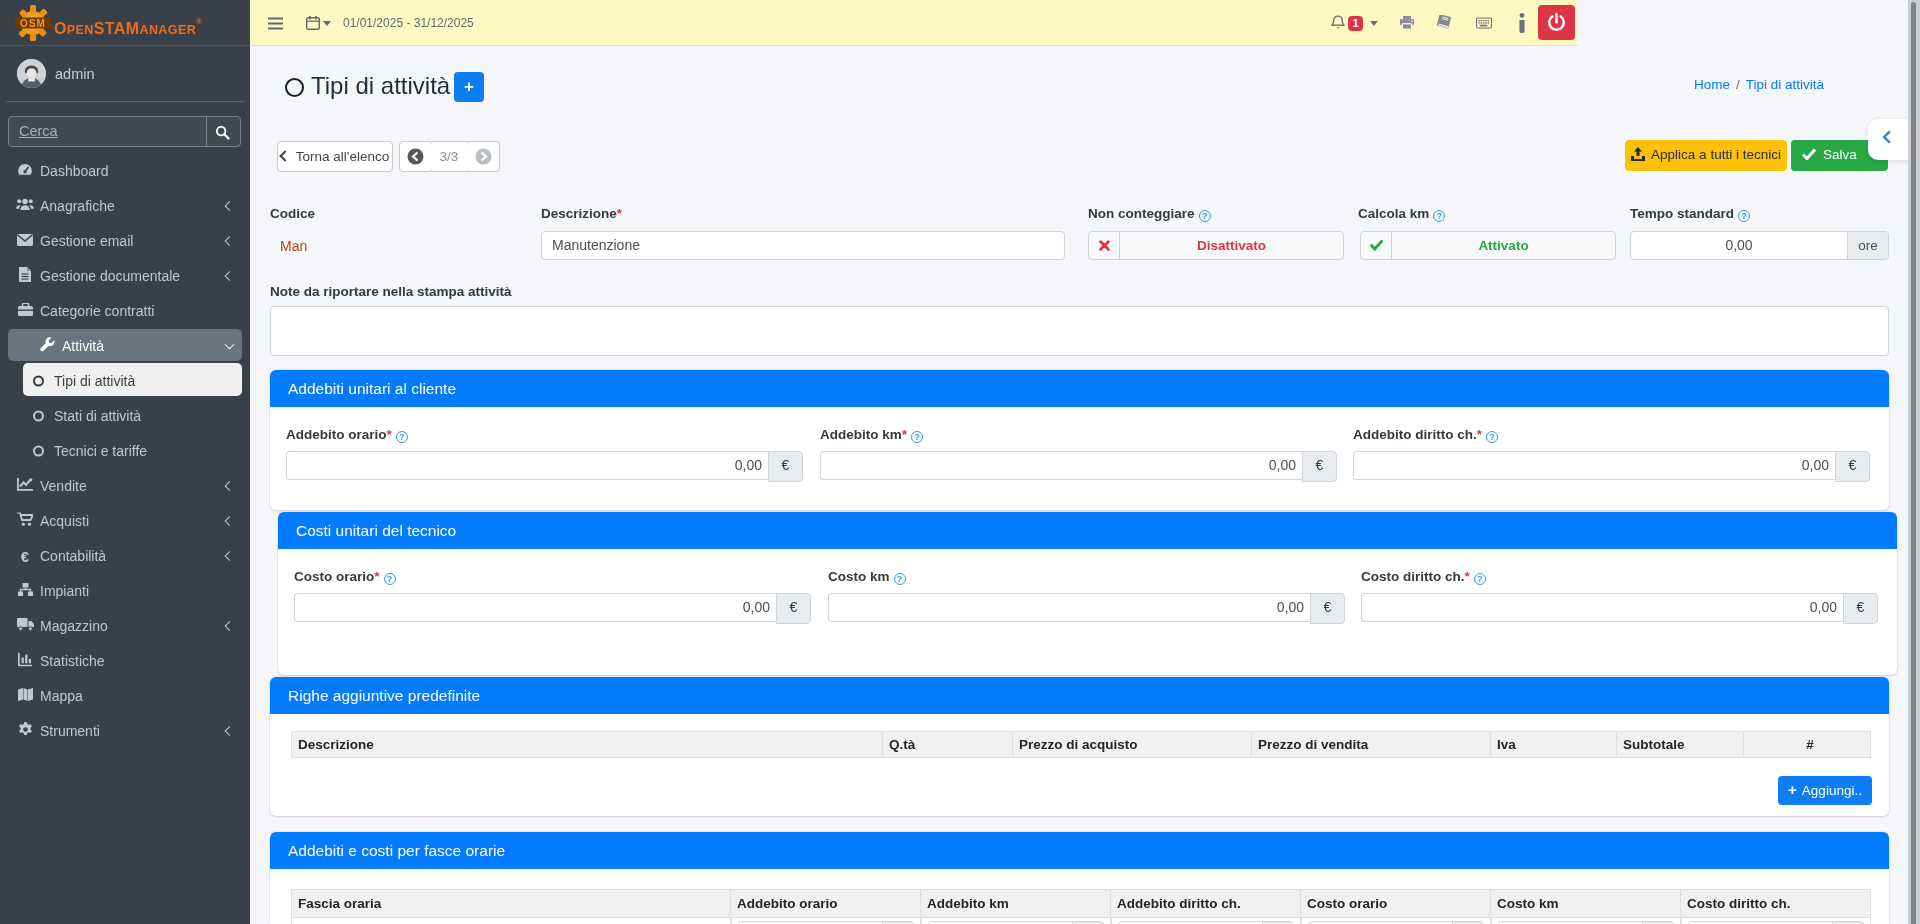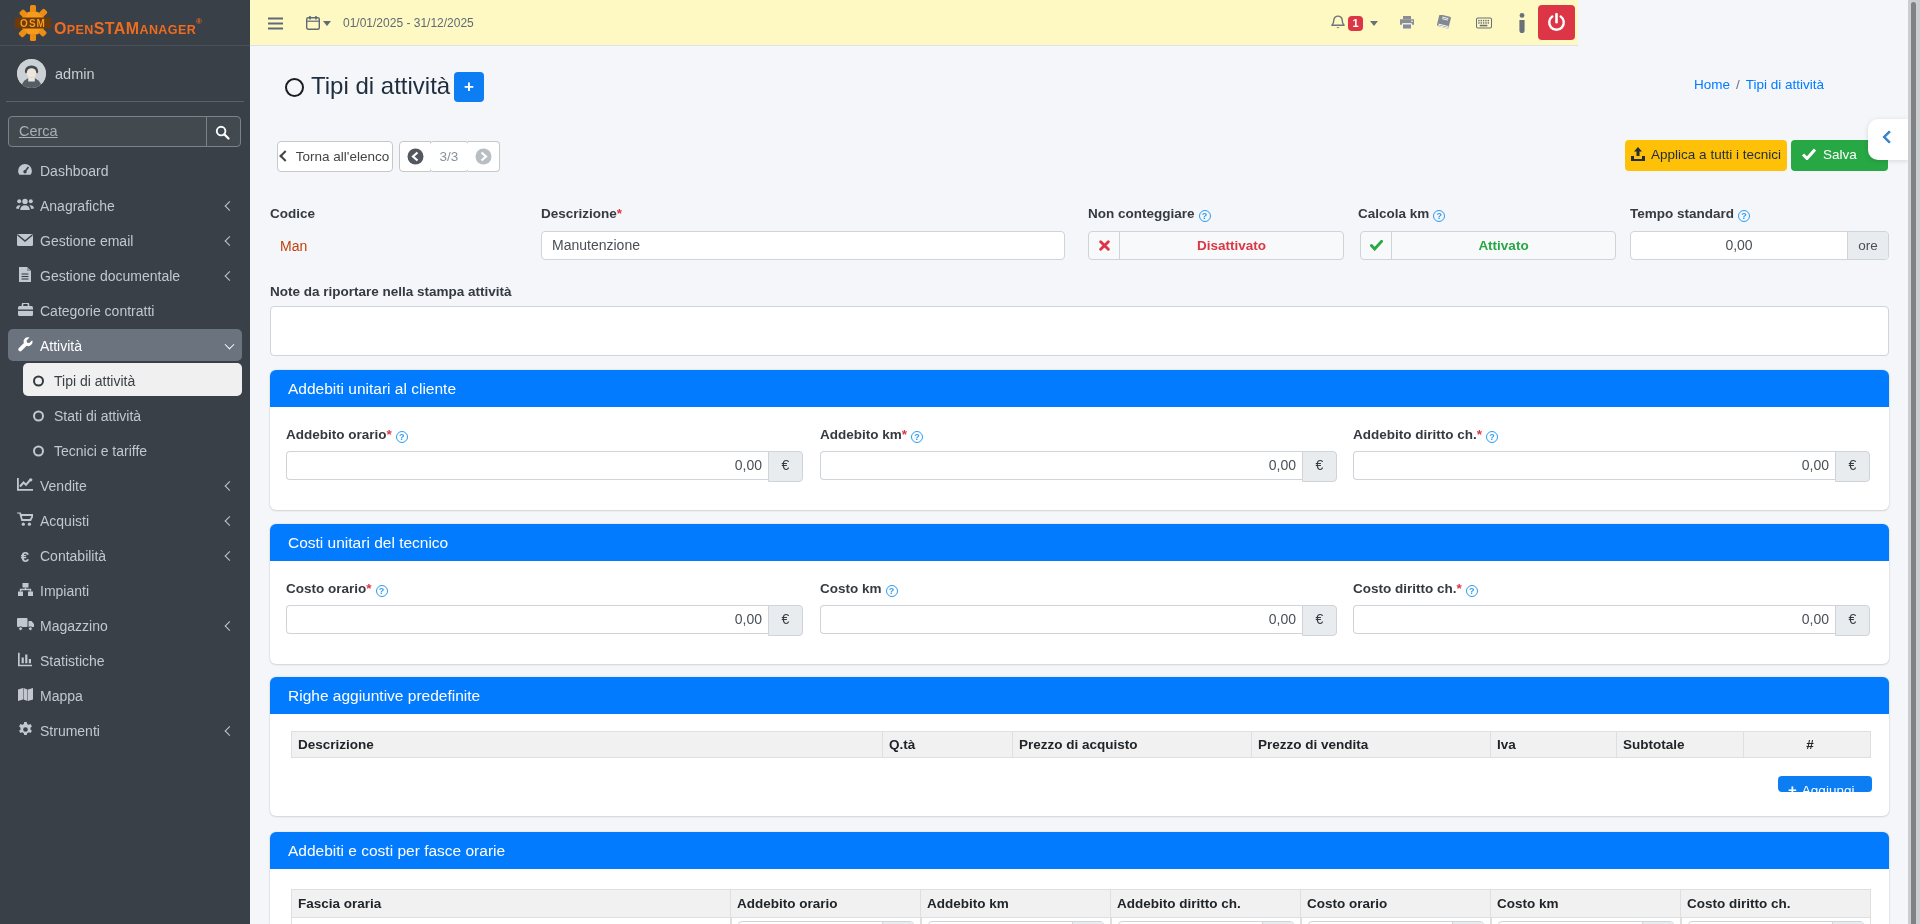--- a/index.html
+++ b/index.html
@@ -22,21 +22,21 @@
 #searchbtn { position:absolute; right:0; top:0; width:34px; height:29px; }
 #searchbtn svg { position:absolute; left:9px; top:8px; }
 
 .nav { position:absolute; left:0; top:153px; width:250px; }
 .nitem { position:relative; height:35px; color:#c2c7d0; font-size:14px; }
 .nitem .ic { position:absolute; left:14px; top:50%; transform:translateY(-50%); width:22px; text-align:center; }
 .nitem .tx { position:absolute; left:40px; top:50%; transform:translateY(-50%); white-space:nowrap; }
 .nitem .chev { position:absolute; right:17px; top:50%; width:7px; height:7px; border-left:1.6px solid #c2c7d0; border-bottom:1.6px solid #c2c7d0; transform:translateY(-50%) rotate(45deg); }
 .nitem.open { }
 .nitem.open .bg { position:absolute; left:8px; top:1px; right:8px; bottom:2px; background:#6b737e; border-radius:5px; }
-.nitem.open .tx, .nitem.open .ic { color:#fff; }
+.nitem.open .tx, .nitem.open .ic { color:#fff;margin-left:22px; }
 .nitem.open .chev { border-color:#fff; transform:translateY(-70%) rotate(-45deg); }
 .sub .tx { left:54px; }
 .sub .cir { position:absolute; left:33px; top:50%; transform:translateY(-50%); width:11px; height:11px; border:2px solid #c2c7d0; border-radius:50%; }
 .sub.active .bg { position:absolute; left:23px; top:0px; right:8px; bottom:2px; background:#f0f0f0; border-radius:5px; }
 .sub.active .tx { color:#3b4046; }
 .sub.active .cir { border-color:#343a40; }
 .rel { position:relative; z-index:1; }
 
 
 #navbar { position:absolute; left:250px; top:0; width:1328px; height:46px; background:#fef9c3; border-bottom:1px solid #dee2e6; z-index:20; }
@@ -79,21 +79,21 @@
 .card .chead { height:37px; background:#027bff; border-radius:6px 6px 0 0; color:#fff; font-size:15.5px; line-height:37px; padding-left:18px; }
 .pcol { position:absolute; top:57px; width:517px; }
 .pcol label { display:block; font-size:13.5px; font-weight:bold; color:#343a40; }
 .pcol:after { content:"€"; position:absolute; right:0; top:24px; width:33px; height:29px; background:#e9ecef; border:1px solid #ced4da; border-radius:0 4px 4px 0; text-align:center; line-height:27px; color:#343a40; font-size:14px; }
 .pcol .ig { position:absolute; left:0; top:24px; width:485px; height:29px; background:#fff; border:1px solid #ced4da; border-right:0; border-radius:4px 0 0 4px; line-height:27px; text-align:right; padding-right:9px; color:#495057; }
 .t3, .t4 { position:absolute; left:21px; top:54px; width:1580px; height:27px; }
 .th { position:absolute; top:0; height:27px; background:#f1f1f1; border:1px solid #dfdfdf; font-size:13.5px; font-weight:bold; color:#212529; line-height:26px; padding-left:6px; }
 .th + .th { border-left:0; }
 .t4 { top:57px; height:29px; }
 .t4 .th { height:29px; line-height:28px; }
-#btn-add { position:absolute; right:17px; top:99px; width:94px; height:16px; background:#0d7df4; border-radius:4px; color:#fff; font-size:13.5px; text-align:center; line-height:28px; }
+#btn-add { position:absolute; right:17px; top:99px; width:94px; height:29px; background:#0d7df4; border-radius:4px; color:#fff; font-size:13.5px; text-align:center; line-height:28px; }
 .bch { display:inline-block; width:8px; height:8px; border-left:2px solid #444; border-bottom:2px solid #444; transform:rotate(45deg); margin-right:7px; vertical-align:1px; }
 .row1 { position:absolute; left:21px; top:86px; width:1580px; height:40px; }
 .row1 .cell { position:absolute; top:0; height:40px; border:1px solid #dfdfdf; border-top:0; background:#fff; }
 .row1 .mini { position:absolute; top:3px; height:29px; background:#fff; border:1px solid #ced4da; border-radius:4px; }
 .row1 .mini:after { content:"€"; position:absolute; right:0; top:0; width:30px; height:27px; background:#e9ecef; border-left:1px solid #ced4da; border-radius:0 3px 3px 0; text-align:center; line-height:27px; color:#343a40; }
 </style>
 </head>
 <body>
 <div id="page">
   <div id="content"></div>
@@ -157,21 +157,21 @@
       <div class="pcol" style="left:550px">
           <label>Addebito km<span class="req">*</span><span class="qmark">?</span></label>
           <div class="ig">0,00</div>
         </div>
       <div class="pcol" style="left:1083px">
           <label>Addebito diritto ch.<span class="req">*</span><span class="qmark">?</span></label>
           <div class="ig">0,00</div>
         </div>
     </div>
 
-    <div class="card" style="top:524px;height:140px;">
+    <div class="card" style="top:512px;height:163px;margin-left:8px;">
       <div class="chead">Costi unitari del tecnico</div>
       <div class="pcol" style="left:16px">
           <label>Costo orario<span class="req">*</span><span class="qmark">?</span></label>
           <div class="ig">0,00</div>
         </div>
       <div class="pcol" style="left:550px">
           <label>Costo km<span class="qmark">?</span></label>
           <div class="ig">0,00</div>
         </div>
       <div class="pcol" style="left:1083px">

